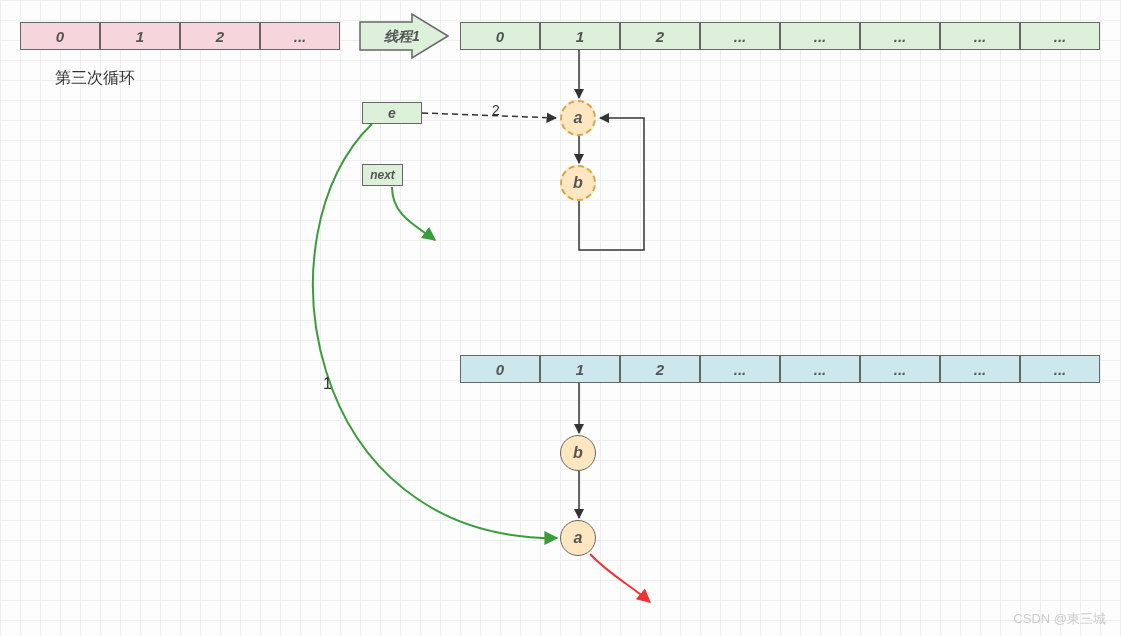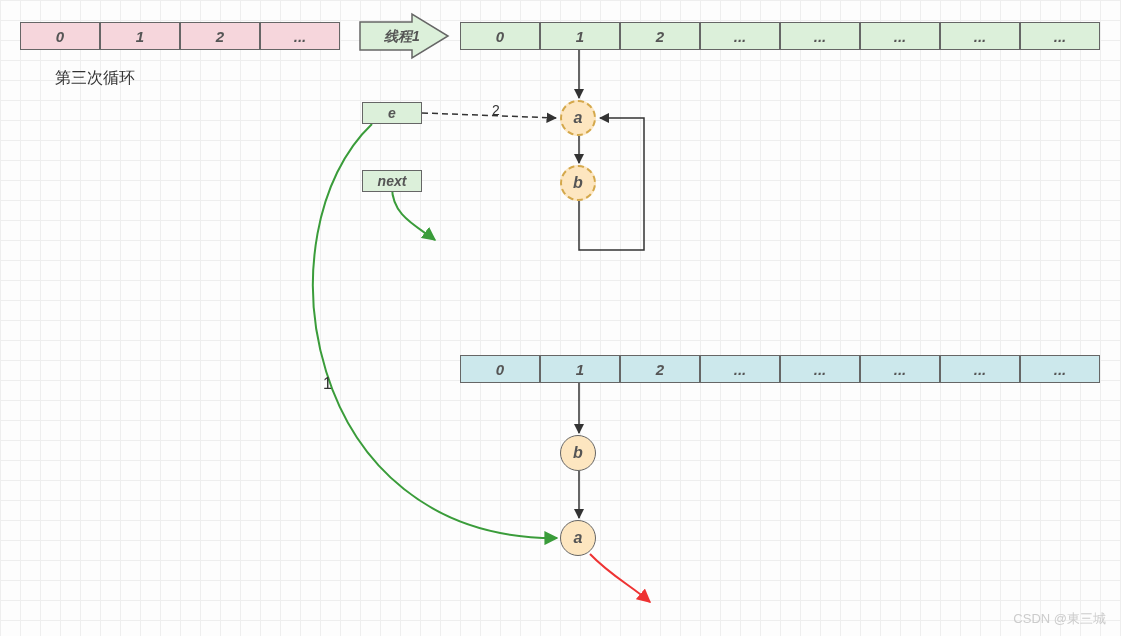--- a/index.html
+++ b/index.html
@@ -125,17 +125,17 @@
 <div class="cell green" style="left: 1020px; top: 22px; width: 80px; height: 28px;">...</div>
 <div class="cell blue" style="left: 460px; top: 355px; width: 80px; height: 28px;">0</div>
 <div class="cell blue" style="left: 540px; top: 355px; width: 80px; height: 28px;">1</div>
 <div class="cell blue" style="left: 620px; top: 355px; width: 80px; height: 28px;">2</div>
 <div class="cell blue" style="left: 700px; top: 355px; width: 80px; height: 28px;">...</div>
 <div class="cell blue" style="left: 780px; top: 355px; width: 80px; height: 28px;">...</div>
 <div class="cell blue" style="left: 860px; top: 355px; width: 80px; height: 28px;">...</div>
 <div class="cell blue" style="left: 940px; top: 355px; width: 80px; height: 28px;">...</div>
 <div class="cell blue" style="left: 1020px; top: 355px; width: 80px; height: 28px;">...</div>
 <div class="cell green" style="left: 362px; top: 102px; width: 60px; height: 22px; font-size: 14px;">e</div>
-<div class="cell green" style="left: 362px; top: 170px; width: 60px; height: 22px; font-size: 14px;">next</div>
+<div class="cell green" style="left: 362px; top: 164px; width: 41px; height: 22px; font-size: 12px;">next</div>
 <div class="node dashed" style="left: 560px; top: 100px;">a</div>
 <div class="node dashed" style="left: 560px; top: 165px;">b</div>
 <div class="node" style="left: 560px; top: 435px;">b</div>
 <div class="node" style="left: 560px; top: 520px;">a</div>
 
 </body></html>

